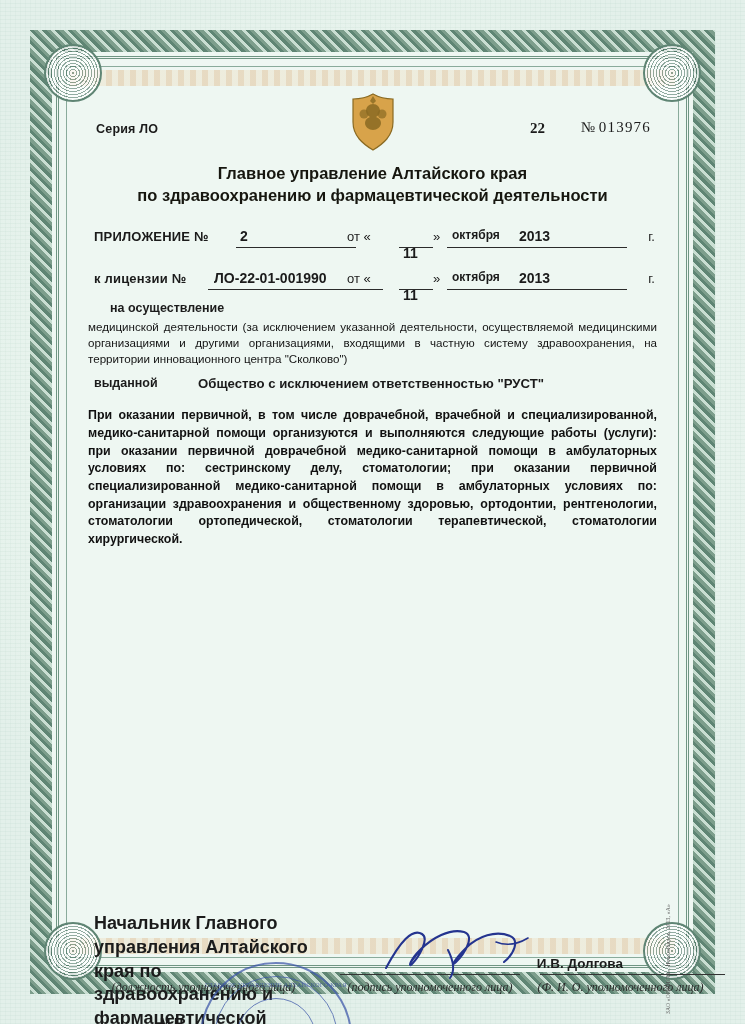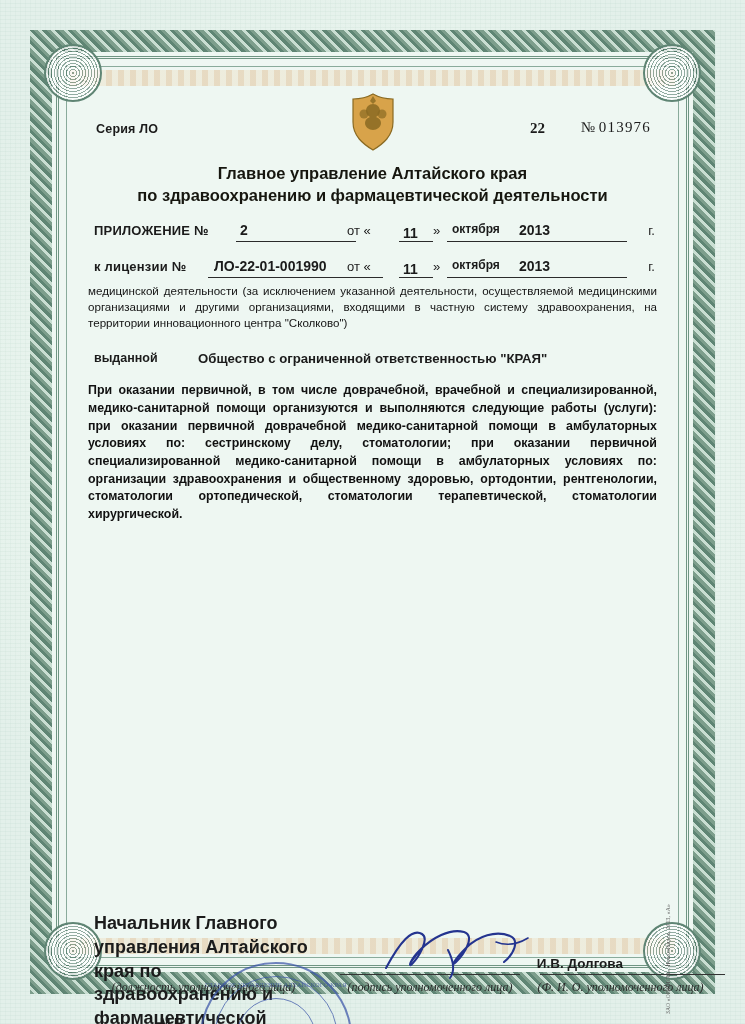--- a/index.html
+++ b/index.html
@@ -145,21 +145,21 @@
     margin-top: 8px;
     text-align: center;
     font-size: 16.5px;
     font-weight: bold;
     line-height: 1.35;
     color: #16160f;
   }
 
   .row {
     position: relative;
-    margin-top: 14px;
+    margin-top: 20px;
     height: 22px;
     font-size: 13px;
   }
   .row .lbl {
     position: absolute;
     left: 6px; top: 2px;
     font-weight: bold;
     letter-spacing: .2px;
   }
   .row .val-strong {
@@ -168,21 +168,21 @@
     font-weight: bold;
     font-size: 14px;
   }
   .row .date-block {
     position: absolute;
     right: 0; top: 0;
     width: 310px;
     font-size: 13px;
   }
   .date-block .from { position: absolute; left: 0;   top: 2px; }
-  .date-block .day  { position: absolute; left: 56px; top: 4px; font-weight: bold; font-size: 14px; }
+  .date-block .day  { position: absolute; left: 56px; top: 18px; font-weight: bold; font-size: 14px; }
   .date-block .q2   { position: absolute; left: 86px; top: 2px; }
   .date-block .month{ position: absolute; left: 105px; top: 1px; font-weight: bold; font-size: 12px; }
   .date-block .year { position: absolute; left: 172px; top: 1px; font-weight: bold; font-size: 14px; }
   .date-block .g    { position: absolute; right: 2px; top: 2px; }
   .rule {
     position: absolute;
     height: 0;
     border-bottom: 1px solid #2b2b2b;
   }
 
@@ -194,21 +194,21 @@
   }
 
   .body-text {
     margin-top: 4px;
     font-size: 11.6px;
     line-height: 1.38;
     text-align: justify;
     color: #141414;
   }
   .issued-label {
-    margin-top: 21px;
+    margin-top: 10px;
     margin-left: 6px;
     font-size: 12.5px;
     font-weight: bold;
   }
   .licensee {
     margin-top: -14px;
     margin-left: 110px;
     font-size: 13.2px;
     font-weight: bold;
   }
@@ -394,24 +394,25 @@
         <span class="day">11</span>
         <span class="q2">»</span>
         <span class="month">октября</span>
         <span class="year">2013</span>
         <span class="g">г.</span>
         <span class="rule" style="left:52px; top:20px; width:34px;"></span>
         <span class="rule" style="left:100px; top:20px; width:180px;"></span>
       </span>
     </div>
 
+    <div class="sub-label">на осуществление</div>
     <div class="body-text">медицинской деятельности (за исключением указанной деятельности, осуществляемой медицинскими организациями и другими организациями, входящими в частную систему здравоохранения, на территории инновационного центра "Сколково")</div>
 
     <div class="issued-label">выданной</div>
-    <div class="licensee">Общество с ограниченной ответственностью "КРАЯ"</div>
+    <div class="licensee">Общество с исключением ответственностью "РУСТ"</div>
 
     <div class="works">При оказании первичной, в том числе доврачебной, врачебной и специализированной, медико-санитарной помощи организуются и выполняются следующие работы (услуги): при оказании первичной доврачебной медико-санитарной помощи в амбулаторных условиях по: сестринскому делу, стоматологии; при оказании первичной специализированной медико-санитарной помощи в амбулаторных условиях по: организации здравоохранения и общественному здоровью, ортодонтии, рентгенологии, стоматологии ортопедической, стоматологии терапевтической, стоматологии хирургической.</div>
 
     <div class="footer">
       <div class="signer-title">Начальник Главного управления Алтайского края по здравоохранению и фармацевтической деятельности</div>
 
       <span class="sig-line" style="left:252px; top:62px; width:180px;"></span>
       <span class="sig-line" style="left:452px; top:62px; width:185px;"></span>
 
       <div class="signature">

